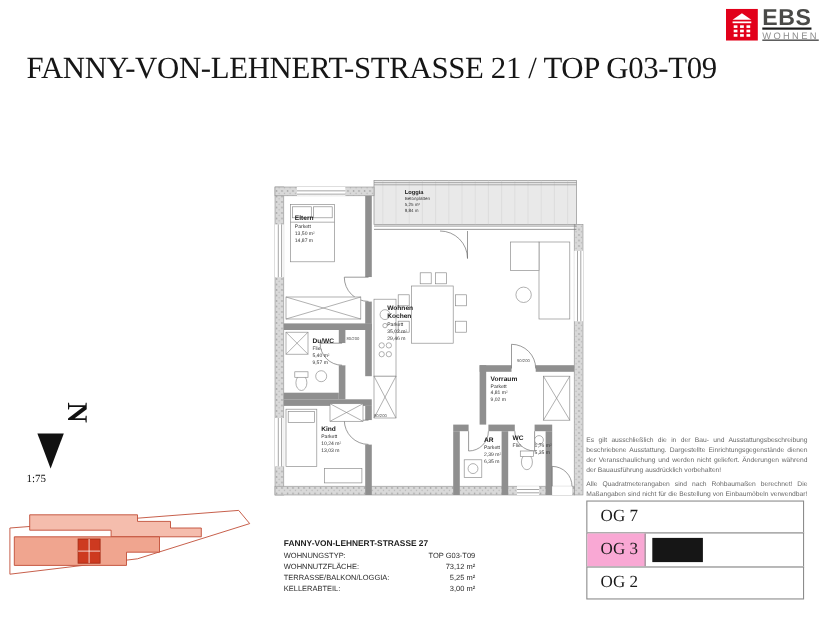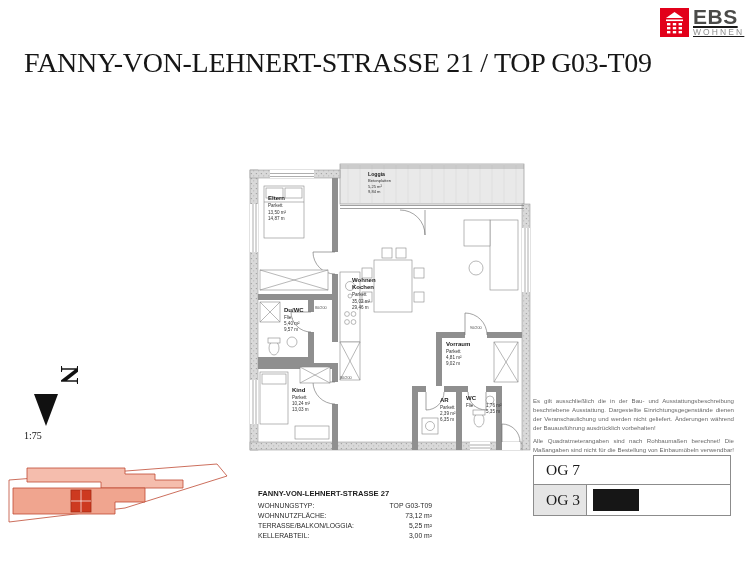--- a/index.html
+++ b/index.html
@@ -34,21 +34,21 @@
       color:#696969;text-align:justify;}
   .disclaimer p{margin:0 0 3px 0;}
 
   
   .floors{position:absolute;left:533px;top:455px;width:198px;}
   .floor-row{position:relative;height:28px;border:1px solid #8c8c8c;margin-top:-1px;background:#fff;
       display:flex;align-items:center;}
   .floor-row:first-child{margin-top:0;}
   .floor-label{font-family:"Liberation Serif",serif;font-size:15.5px;color:#1a1a1a;padding-left:12px;}
   .floor-row.selected{height:30px;}
-  .floor-cell{width:53px;height:100%;background:#e5e5e5;border-right:1px solid #8c8c8c;
+  .floor-cell{width:53px;height:100%;background:#f9a8d4;border-right:1px solid #8c8c8c;
       box-sizing:border-box;display:flex;align-items:center;}
   .unit-marker{width:46px;height:22px;background:#161616;margin-left:6px;}
 
   svg text{font-family:"Liberation Sans",sans-serif;}
   .rname{font-size:6px;font-weight:bold;fill:#1a1a1a;}
   .rsub{font-size:4.6px;fill:#333;}
   .lname{font-size:5.2px;font-weight:bold;fill:#1a1a1a;}
   .lsub{font-size:4.1px;fill:#333;}
   .dimlbl{font-size:3.8px;fill:#555;}
 </style>
@@ -294,13 +294,16 @@
 <div class="floors">
   <div class="floor-row">
     <span class="floor-label">OG 7</span>
   </div>
   <div class="floor-row selected">
     <div class="floor-cell">
       <span class="floor-label">OG 3</span>
     </div>
     <div class="unit-marker"></div>
   </div>
+  <div class="floor-row">
+    <span class="floor-label">OG 2</span>
+  </div>
 </div>
 
 </body></html>

